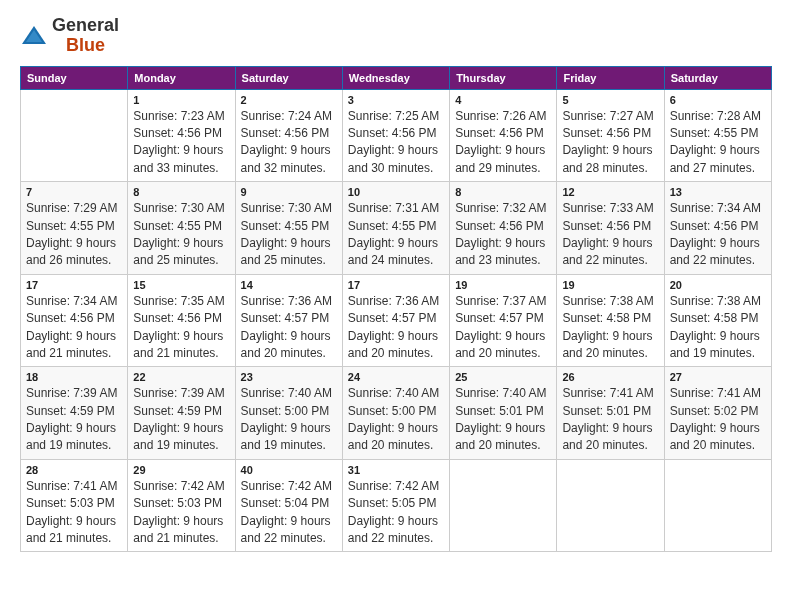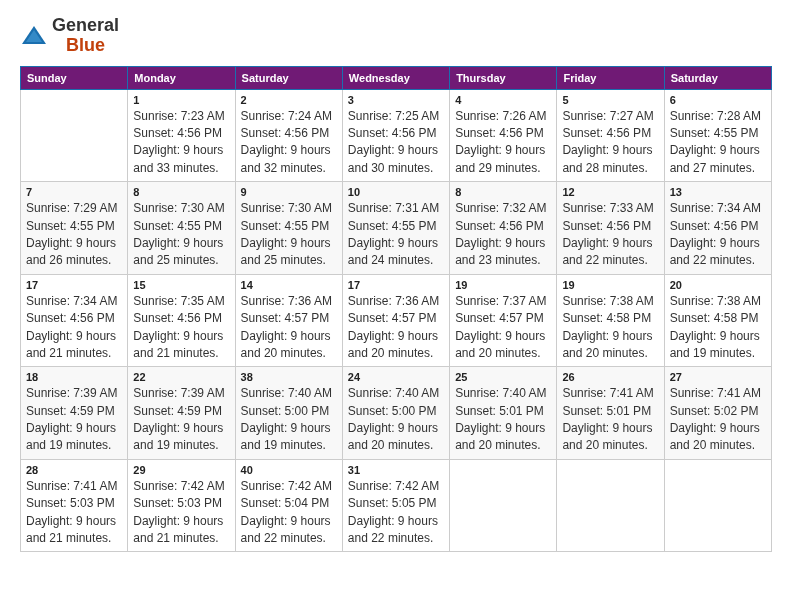--- a/index.html
+++ b/index.html
@@ -213,21 +213,21 @@
         <tr>
           <td>
             <div class="day-number">18</div>
             <div class="day-info">Sunrise: 7:39 AM<br>Sunset: 4:59 PM<br>Daylight: 9 hours and 19 minutes.</div>
           </td>
           <td>
             <div class="day-number">22</div>
             <div class="day-info">Sunrise: 7:39 AM<br>Sunset: 4:59 PM<br>Daylight: 9 hours and 19 minutes.</div>
           </td>
           <td>
-            <div class="day-number">38</div>
+            <div class="day-number">23</div>
             <div class="day-info">Sunrise: 7:40 AM<br>Sunset: 5:00 PM<br>Daylight: 9 hours and 19 minutes.</div>
           </td>
           <td>
             <div class="day-number">24</div>
             <div class="day-info">Sunrise: 7:40 AM<br>Sunset: 5:00 PM<br>Daylight: 9 hours and 20 minutes.</div>
           </td>
           <td>
             <div class="day-number">25</div>
             <div class="day-info">Sunrise: 7:40 AM<br>Sunset: 5:01 PM<br>Daylight: 9 hours and 20 minutes.</div>
           </td>

